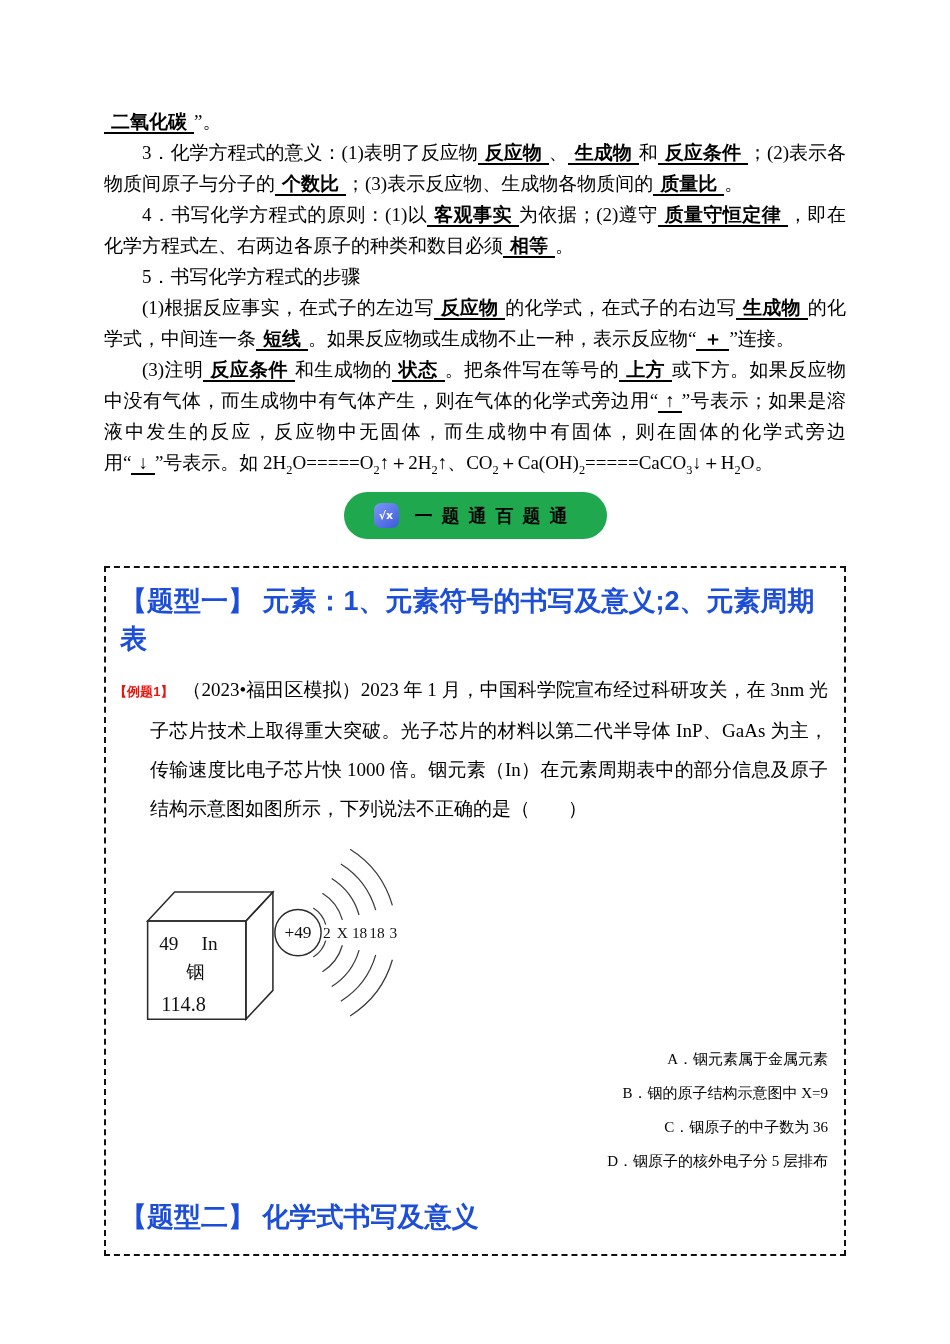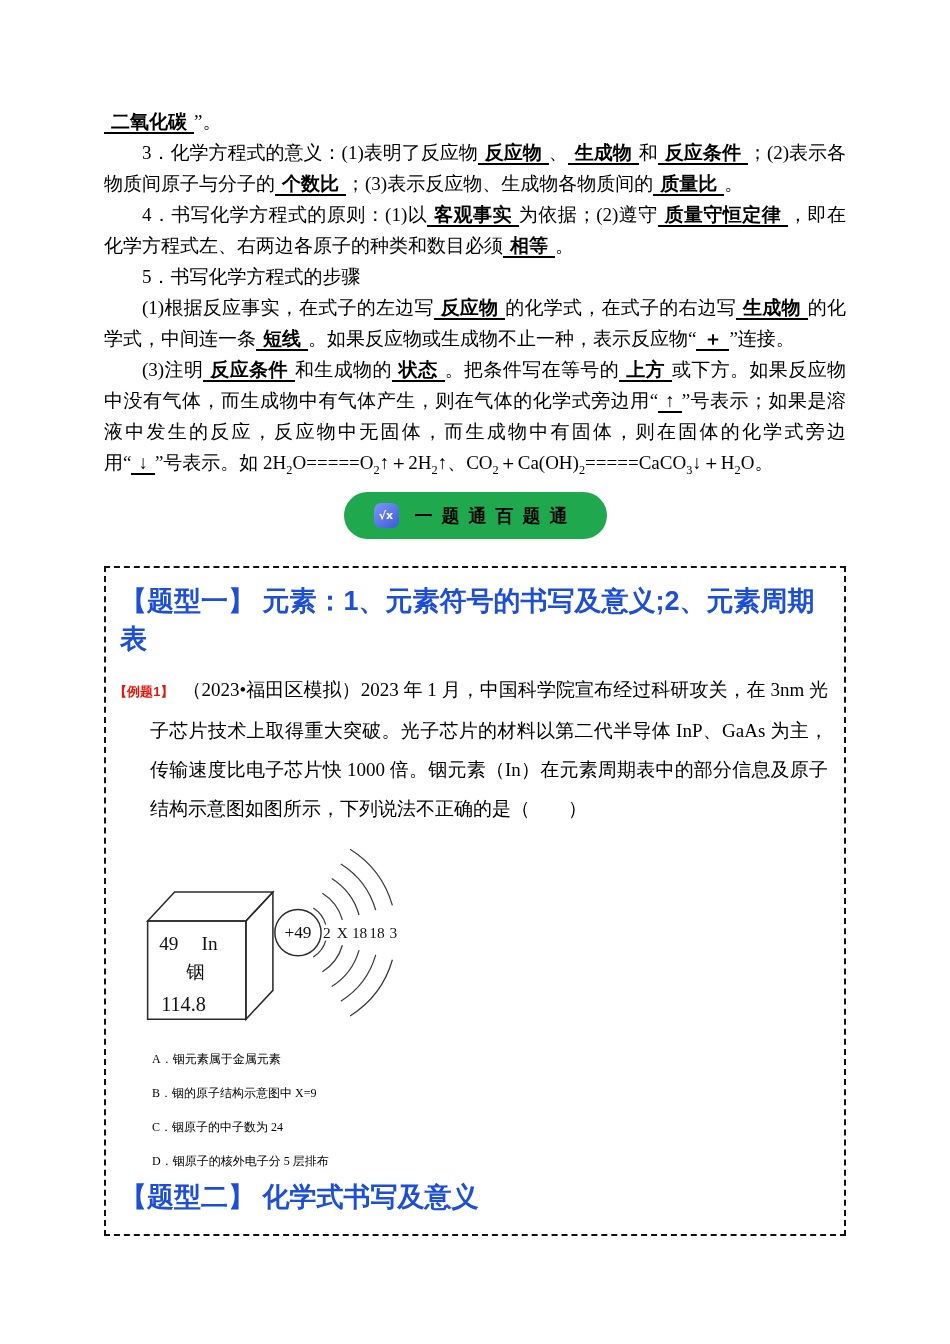--- a/index.html
+++ b/index.html
@@ -48,36 +48,36 @@
   
   .dashed-box{
     margin-top:27px;border:2px dashed var(--border);
     padding:6px 16px 14px 8px;
   }
   .type-heading{
     margin:8px 0 12px 6px;
     font-family:"Liberation Sans","DejaVu Sans",sans-serif;
     font-weight:bold;font-size:27px;line-height:38px;color:#1d4ed8;
   }
-  .type-heading.two{margin-top:0;margin-bottom:4px;}
+  .type-heading.two{margin-top:20px;margin-bottom:4px;}
   .example{
     margin:2px 0 0 0;font-size:19px;line-height:39px;text-align:justify;
     padding-left:36px;text-indent:-36px;
   }
   .example-tag{
     color:var(--tag-red);
     font-family:"Liberation Sans","DejaVu Sans",sans-serif;
     font-weight:bold;font-size:13px;padding-right:9px;
   }
   .figure{display:block;margin:8px 0 4px 24px;}
   .figure .line{fill:none;stroke:#2b2b2b;stroke-width:1.6;}
   .figure .arc{fill:none;stroke:#3a3a3a;stroke-width:1.3;}
   .figure text{font-family:"Liberation Serif","DejaVu Serif",serif;fill:#111;}
   .options{margin:10px 0 0 38px;}
-  .option{font-size:12px;line-height:34px;}
+  .option{font-size:15px;line-height:34px;text-align:right;}
 </style>
 </head>
 <body>
 
 <div class="page">
 
   <section class="notes">
     <p><span class="seg-blank">二氧化碳</span><span class="seg-plain">”。</span></p>
     <p class="indent"><span class="seg-plain">3．化学方程式的意义：(1)表明了反应物</span><span class="seg-blank">反应物</span><span class="seg-plain">、</span><span class="seg-blank">生成物</span><span class="seg-plain">和</span><span class="seg-blank">反应条件</span><span class="seg-plain">；(2)表示各物质间原子与分子的</span><span class="seg-blank">个数比</span><span class="seg-plain">；(3)表示反应物、生成物各物质间的</span><span class="seg-blank">质量比</span><span class="seg-plain">。</span></p>
     <p class="indent"><span class="seg-plain">4．书写化学方程式的原则：(1)以</span><span class="seg-blank">客观事实</span><span class="seg-plain">为依据；(2)遵守</span><span class="seg-blank">质量守恒定律</span><span class="seg-plain">，即在化学方程式左、右两边各原子的种类和数目必须</span><span class="seg-blank">相等</span><span class="seg-plain">。</span></p>
@@ -128,21 +128,21 @@
         <text x="212" y="106" font-size="16" text-anchor="middle">X</text>
         <text x="230" y="106" font-size="16" text-anchor="middle">18</text>
         <text x="248" y="106" font-size="16" text-anchor="middle">18</text>
         <text x="265" y="106" font-size="16" text-anchor="middle">3</text>
       </g>
     </svg>
 
     <div class="options">
       <div class="option">A．铟元素属于金属元素</div>
       <div class="option">B．铟的原子结构示意图中 X=9</div>
-      <div class="option">C．铟原子的中子数为 24</div>
+      <div class="option">C．铟原子的中子数为 36</div>
       <div class="option">D．铟原子的核外电子分 5 层排布</div>
     </div>
 
     <h2 class="type-heading two">【题型二】 化学式书写及意义</h2>
 
   </section>
 
 </div>
 
 </body></html>

